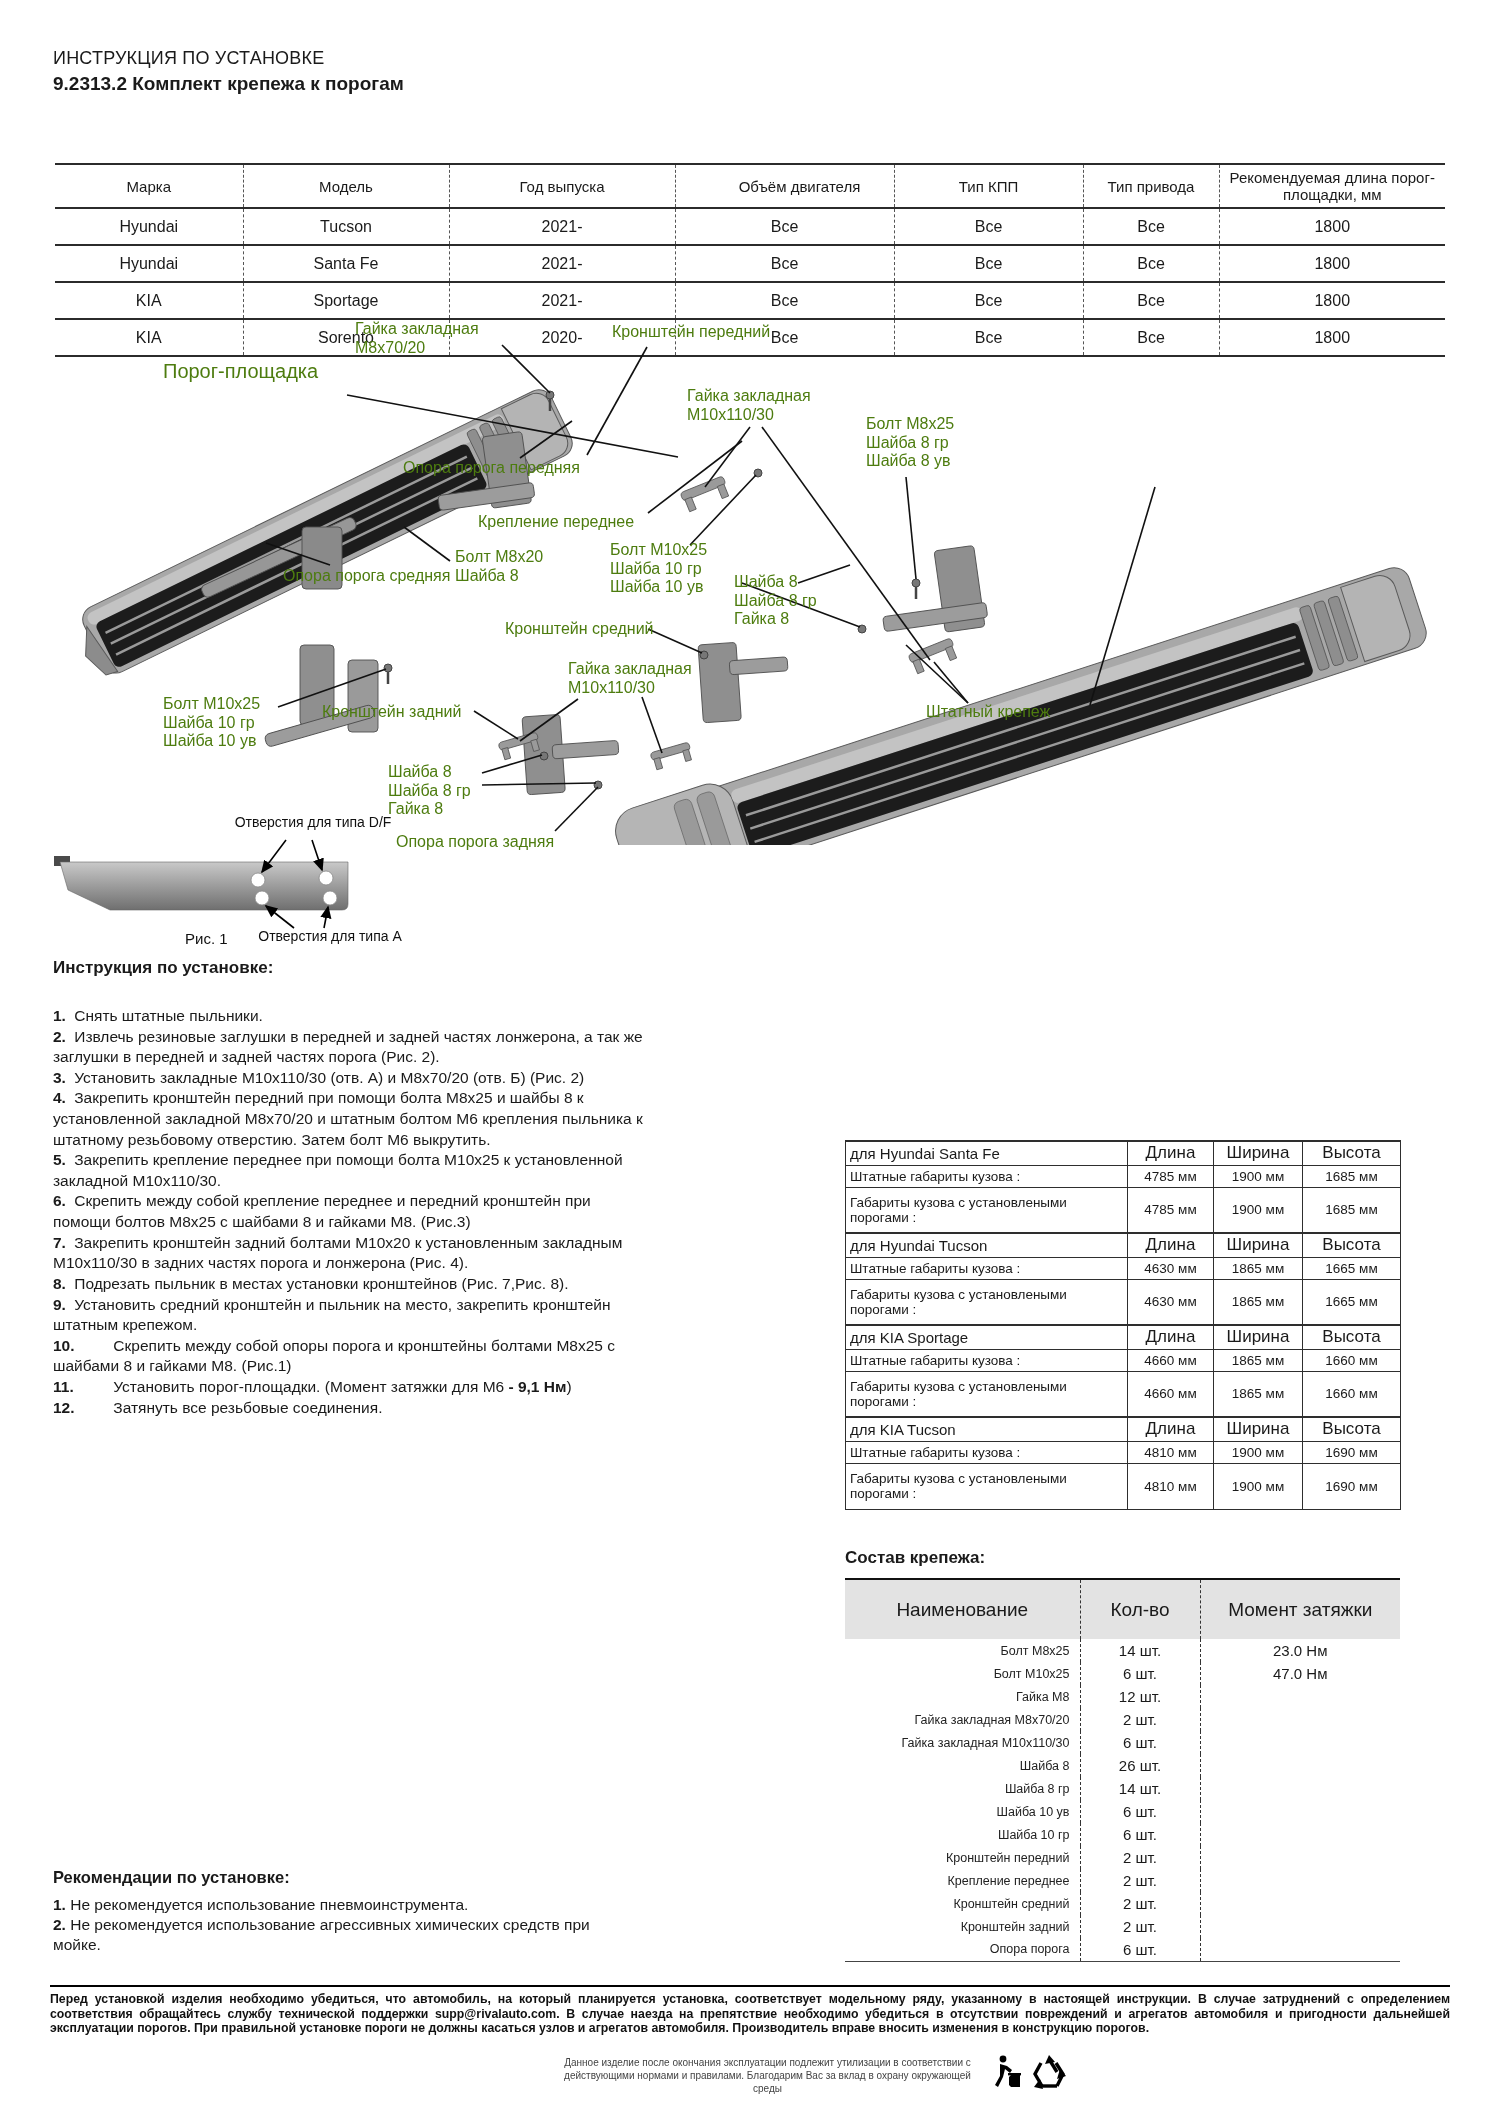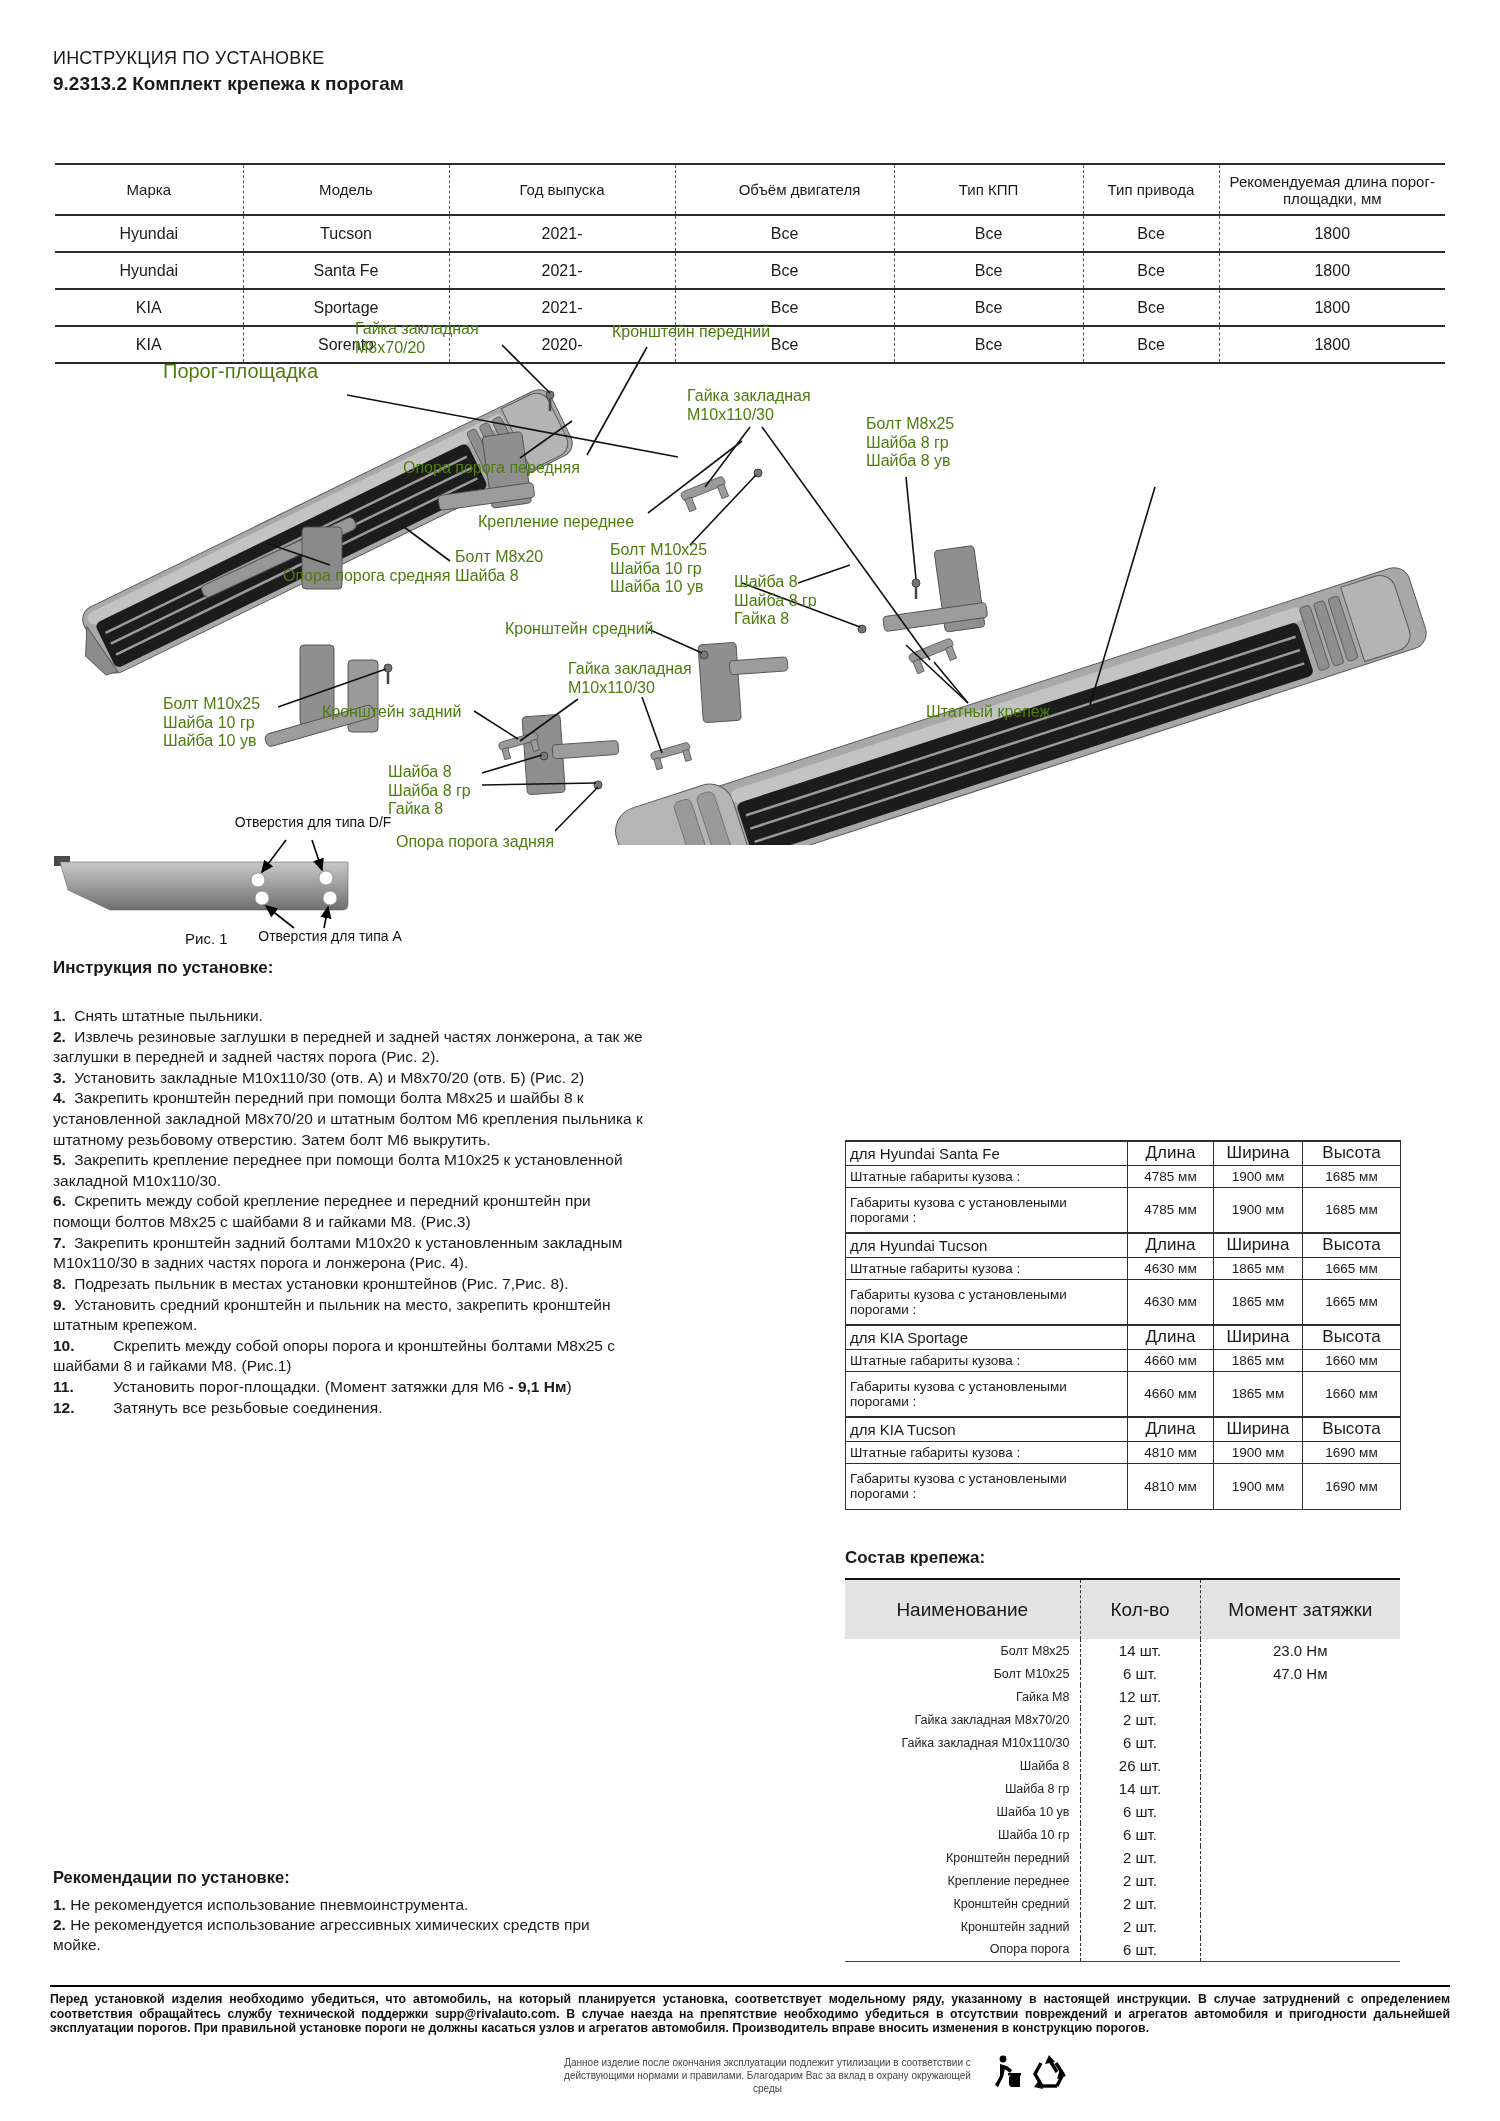--- a/index.html
+++ b/index.html
@@ -10,21 +10,21 @@
   
   .hdr{position:absolute;left:53px;top:48px;}
   .hdr .t1{font-size:18px;letter-spacing:.2px;}
   .hdr .t2{font-size:19px;font-weight:bold;margin-top:4px;}
 
   
   table.compat{position:absolute;left:55px;top:163px;width:1390px;border-collapse:collapse;table-layout:fixed;
                border-top:2px solid #2b2b2b;}
   .compat th,.compat td{font-weight:normal;text-align:center;vertical-align:middle;
                border-bottom:2px solid #2b2b2b;font-size:16px;padding:0 4px;}
-  .compat thead th{height:51px;font-size:15px;}
+  .compat thead th{height:44px;font-size:15px;}
   .compat tbody td{height:37px;}
   .compat th+th,.compat td+td{border-left:1px dashed #555;}
 
   
   .diagram{position:absolute;left:50px;top:315px;width:1400px;height:530px;}
   .diagram svg{position:absolute;left:0;top:0;}
   .dlabel{position:absolute;font-size:16px;line-height:1.16;color:#4d7c0f;white-space:pre-line;}
 
   
   .fig1{position:absolute;left:50px;top:808px;width:580px;height:165px;}

